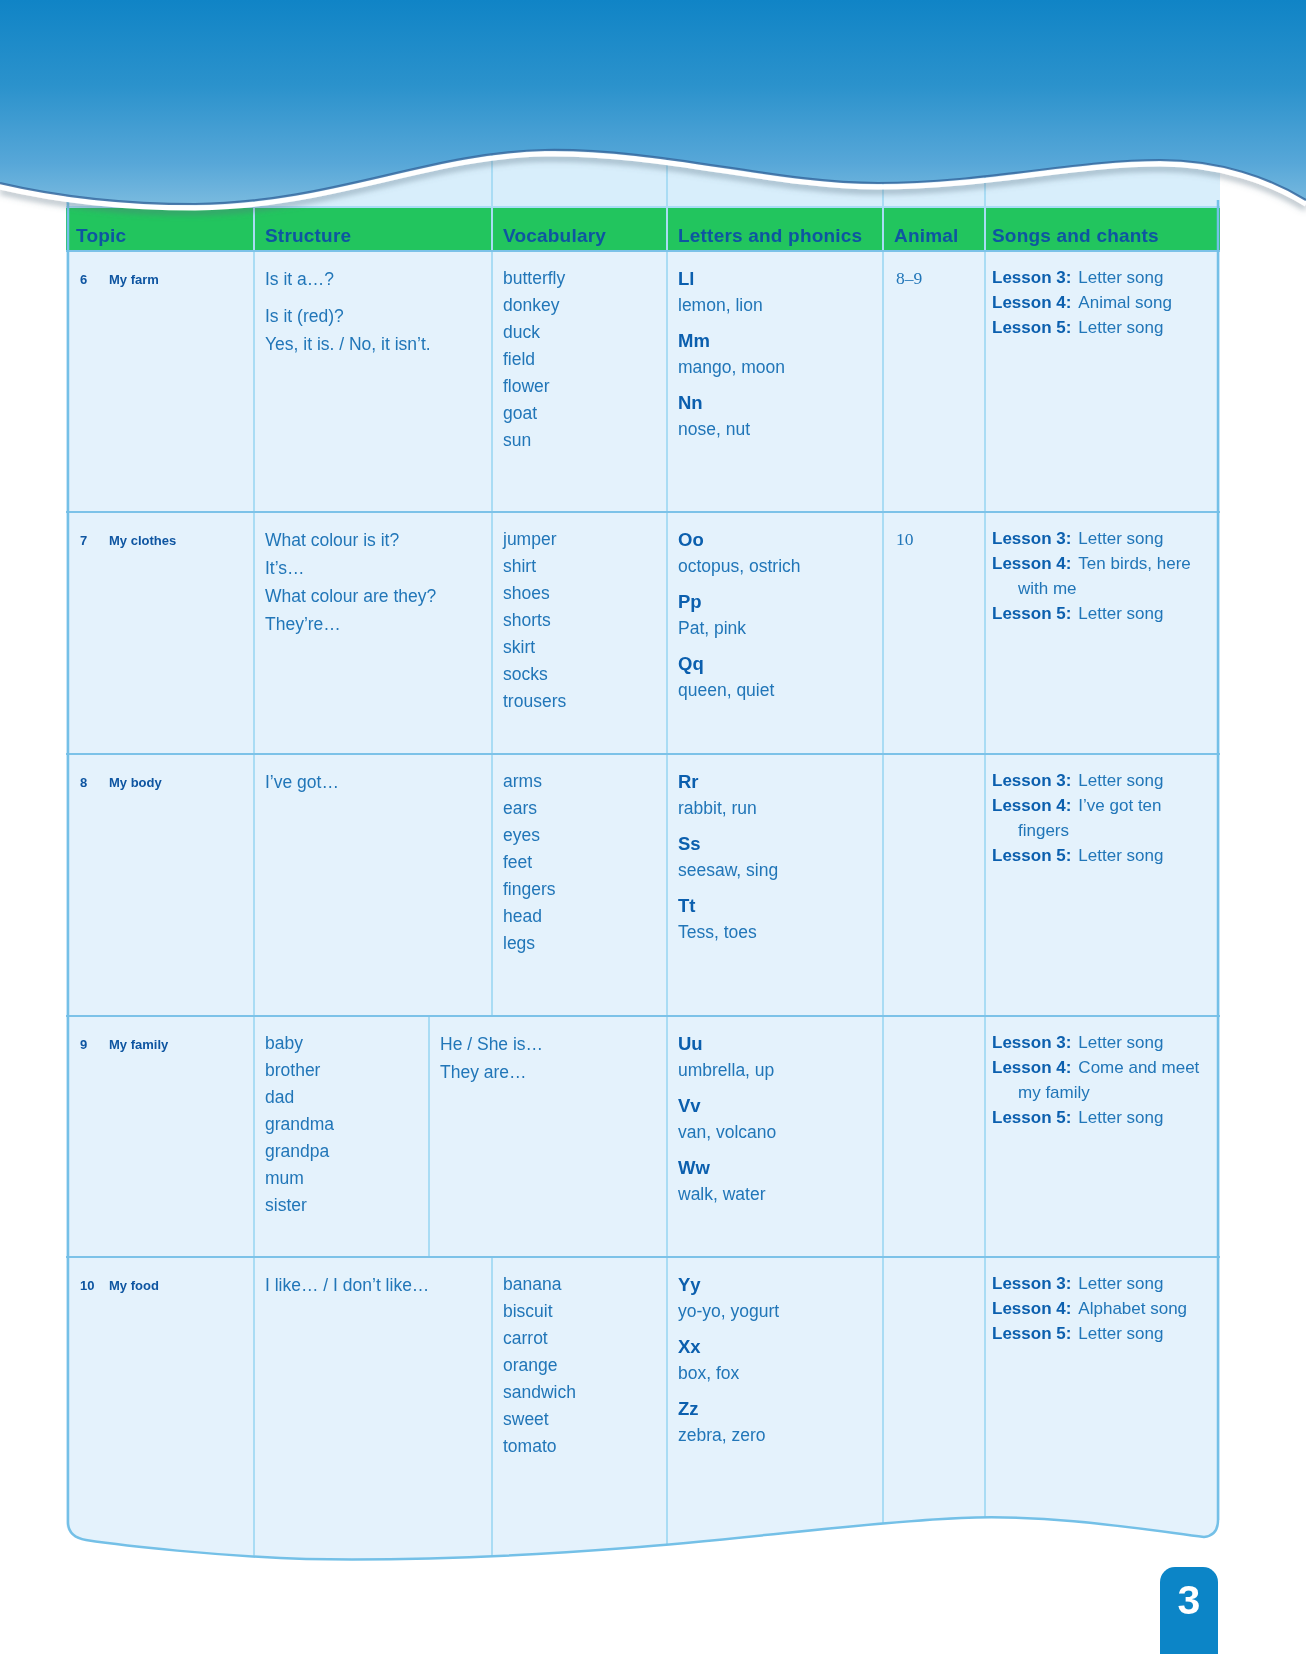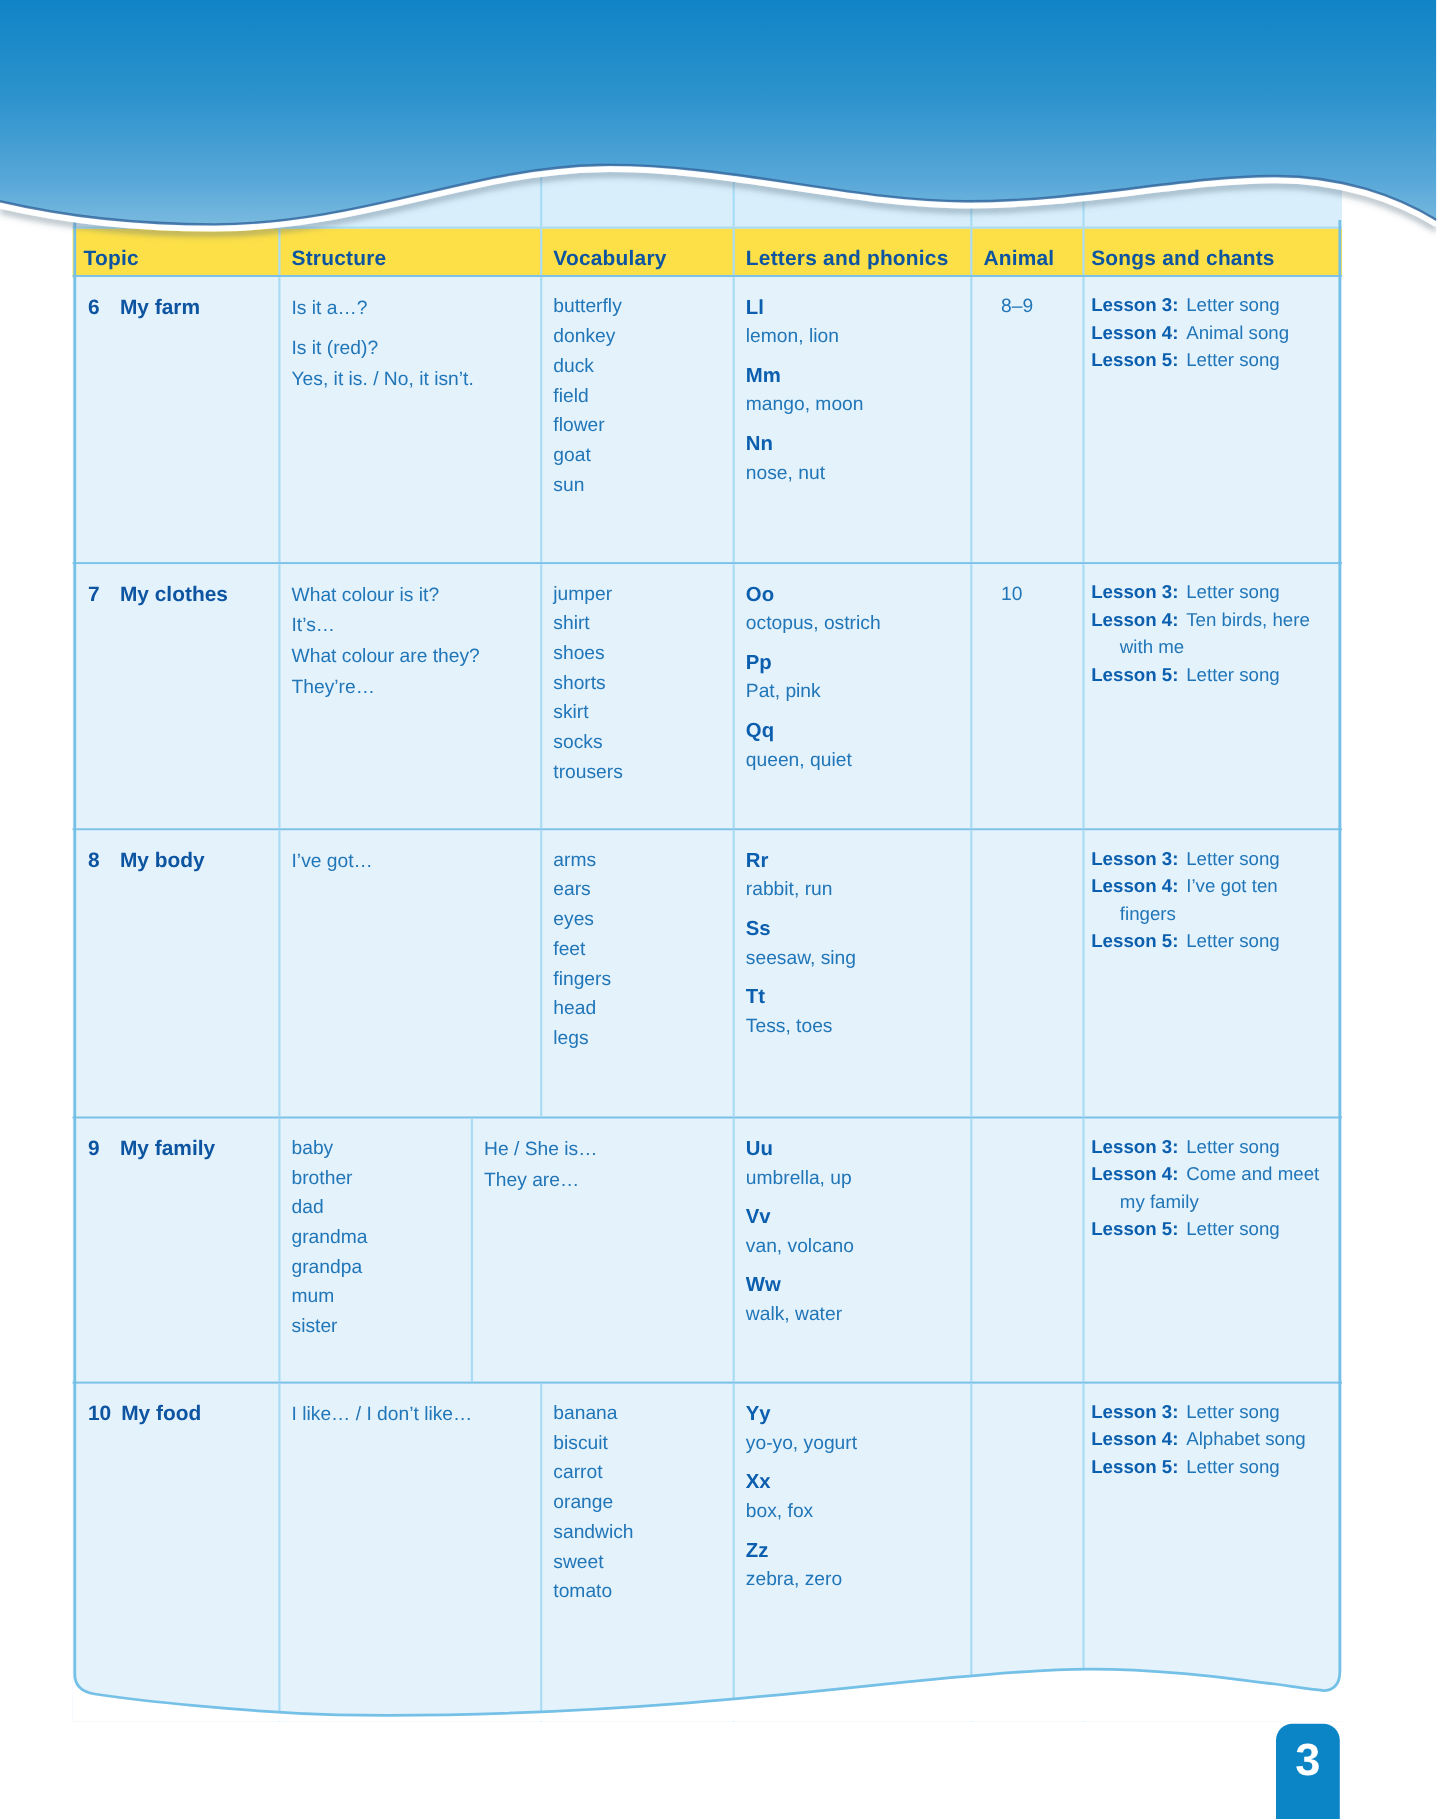--- a/index.html
+++ b/index.html
@@ -4,45 +4,45 @@
 <style>
   html,body{margin:0;padding:0;background:#ffffff;}
   .page{position:relative;width:1306px;height:1654px;background:#ffffff;overflow:hidden;
         font-family:"Liberation Sans","DejaVu Sans",sans-serif;}
   
   .banner{position:absolute;left:0;top:0;width:1306px;height:240px;z-index:30;pointer-events:none;}
   
   .tablewrap{position:absolute;left:66px;top:140px;width:1154px;height:1425px;z-index:10;}
   .trow{position:absolute;left:0;width:1154px;display:flex;box-sizing:border-box;}
   .zoneA{top:0;height:68px;background:#d8eefb;border-bottom:2px solid #a9dcf4;}
-  .rowH {top:68px;height:44px;background:#fde047;border-bottom:2px solid #7cc2e8;}
+  .rowH {top:68px;height:44px;background:#22c55e;border-bottom:2px solid #7cc2e8;}
   .r0{top:112px;height:261px;}
   .r1{top:373px;height:242px;}
   .r2{top:615px;height:262px;}
   .r3{top:877px;height:241px;}
   .r4{top:1118px;height:307px;justify-content:center;}
   .body-row{background:#e4f2fc;border-bottom:2px solid #7cc2e8;}
   .r4.body-row{border-bottom:none;}
   .cell{box-sizing:border-box;height:100%;border-right:2px solid #a9dcf4;
         padding:13px 8px 0 10px;color:#2176b8;font-size:17.5px;line-height:27px;}
   .c1{width:189px;} .c2{width:238px;} .c3{width:175px;} .c4{width:216px;}
   .c5{width:102px;} .c6{width:234px;border-right:none;padding-left:6px;padding-right:6px;}
   .zcell{box-sizing:border-box;height:100%;border-right:2px solid #a9dcf4;}
   .hcell{display:flex;align-items:center;color:#0e55a1;font-weight:bold;font-size:19px;
          letter-spacing:0.2px;}
-  .topic{color:#0e55a1;font-weight:bold;font-size:19px;padding-top:14px;padding-left:14px;}
+  .topic{color:#0e55a1;font-weight:bold;font-size:13px;padding-top:14px;padding-left:14px;}
   .topic .tnum{display:inline-block;min-width:20px;margin-right:9px;text-align:left;}
   .para{margin-bottom:9px;}
   .para .line{line-height:28px;}
   .pgroup{margin-bottom:8px;}
   .pletters{color:#0b5fae;font-weight:bold;font-size:18.5px;line-height:27px;}
   .song{line-height:25px;padding-left:26px;text-indent:-26px;font-size:17px;}
   .lesson{color:#0b5fae;font-weight:bold;margin-right:7px;}
   .stitle{color:#2176b8;}
-  .numbers{padding-left:26px;}
+  .numbers{padding-left:12px;font-family:Liberation Serif, serif;}
   
   .tableoverlay{position:absolute;left:66px;top:140px;width:1154px;height:1425px;z-index:20;pointer-events:none;}
   
   .pagetab{position:absolute;left:1160px;top:1567px;width:58px;height:87px;background:#0c85c7;
            border-radius:15px 15px 0 0;z-index:40;display:flex;justify-content:center;}
   .pagetab span{color:#ffffff;font-weight:bold;font-size:41px;margin-top:10px;}
 </style>
 </head>
 <body>
 

